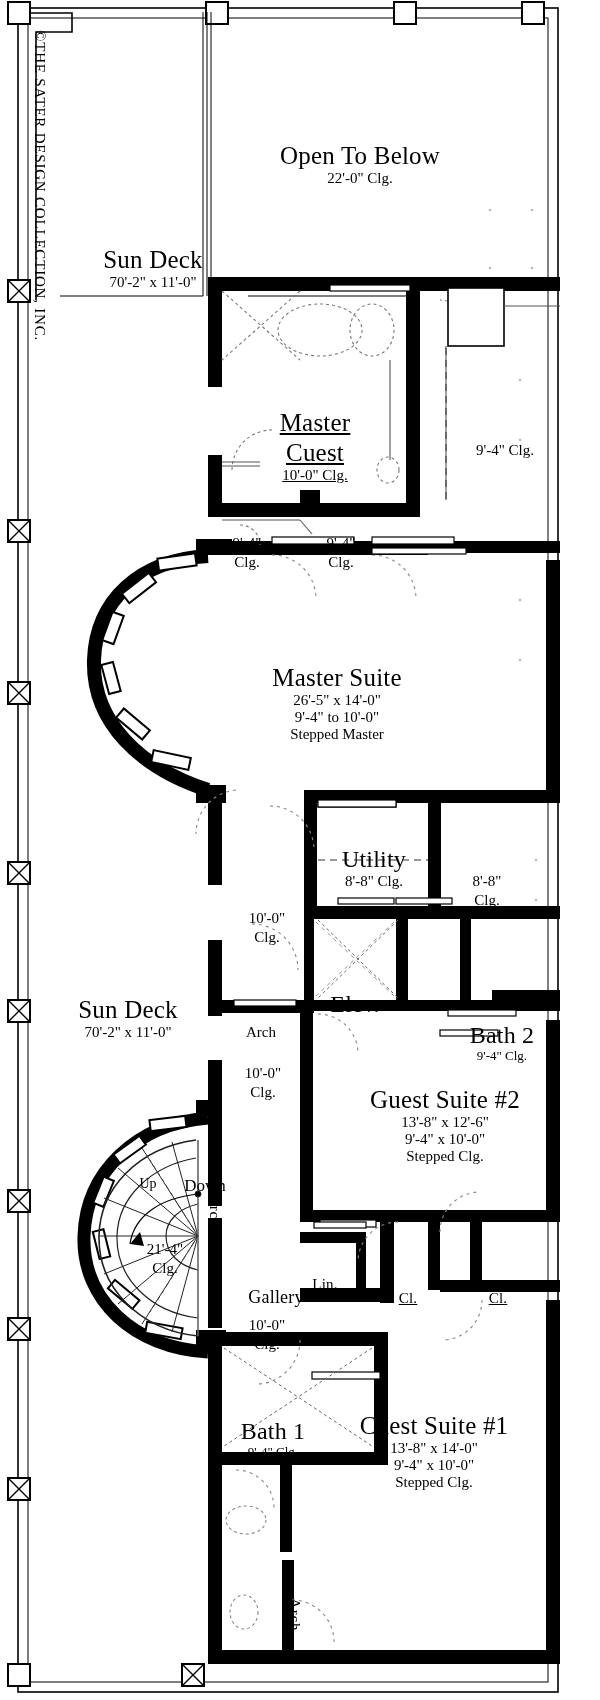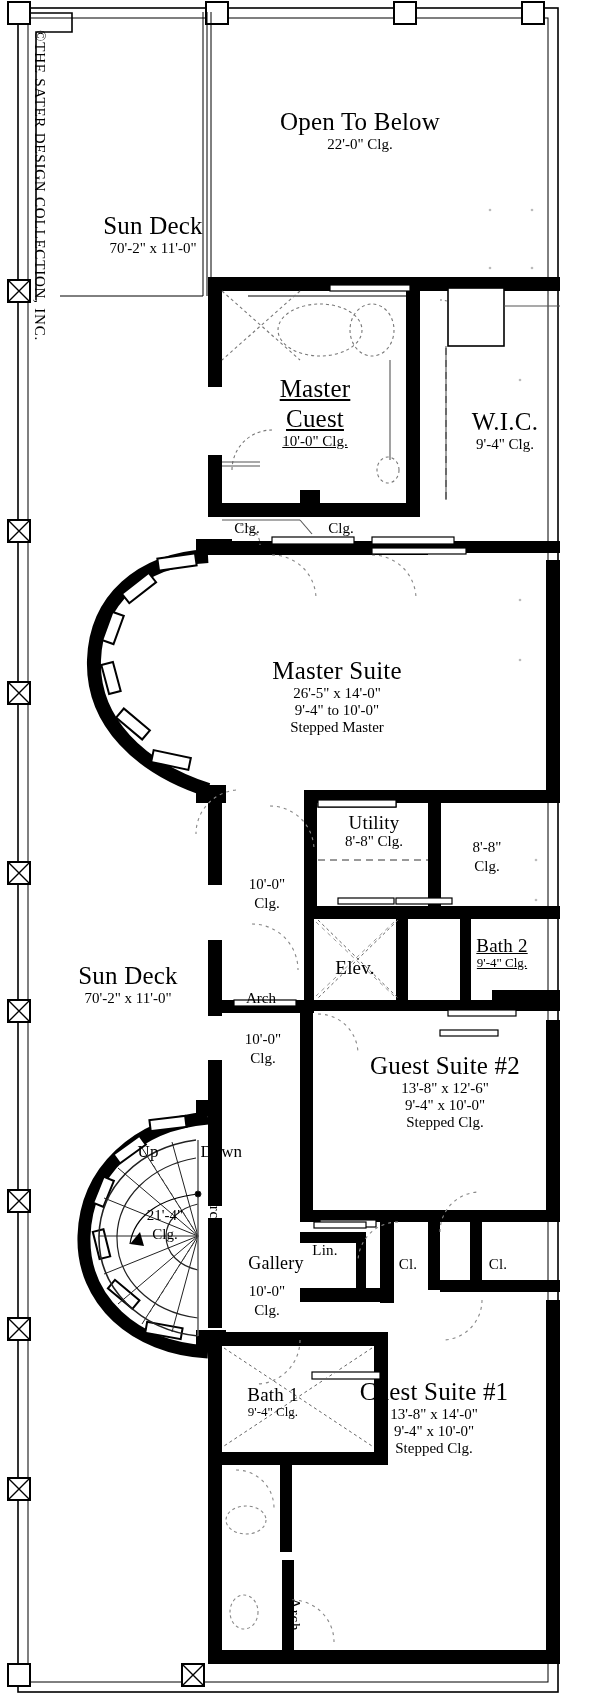--- a/index.html
+++ b/index.html
@@ -1,24 +1,24 @@
 <!DOCTYPE html>
 <html><head>
 <meta charset="utf-8">
 <title>Floor Plan</title>
 <style>
   html,body{margin:0;padding:0;background:#ffffff;}
   body{width:600px;height:1700px;position:relative;overflow:hidden;
        font-family:"Liberation Serif","DejaVu Serif",serif;color:#000;}
   #plan{position:absolute;left:0;top:0;width:600px;height:1700px;}
-  .lbl{position:absolute;text-align:center;white-space:nowrap;line-height:1.12;}
+  .lbl{position:absolute;text-align:center;white-space:nowrap;line-height:1.12;margin-top:34px;}
   .room-name{font-size:25px;letter-spacing:.2px;}
-  .room-name.sm{font-size:19px;text-align:center;}
+  .room-name.sm{font-size:24px;text-align:center;}
   .room-name.xs{font-size:18px;}
-  .room-name.xxs{font-size:15px;}
+  .room-name.xxs{font-size:15px;text-decoration:underline;}
   .dim{font-size:15px;}
   .dim.sm{font-size:13px;}
   .stacked{line-height:1.25;}
   .vert{position:absolute;transform-origin:0 0;white-space:nowrap;
         font-size:15px;letter-spacing:.8px;}
   svg{display:block;}
 </style>
 </head>
 <body>
 
@@ -302,34 +302,33 @@
   <div class="dim">70'-2" x 11'-0"</div>
 </div>
 
 <div class="lbl" style="left:240px;top:375px;width:150px;text-decoration:underline;">
   <div class="room-name">Master</div>
   <div class="room-name" style="margin-top:2px;">Cuest</div>
   <div class="dim">10'-0" Clg.</div>
 </div>
 
 <div class="lbl" style="left:430px;top:408px;width:150px;">
-  <div class="room-name">W.I.C.</div>
   <div class="dim">9'-4" Clg.</div>
 </div>
 
 <div class="lbl stacked" style="left:212px;top:500px;width:70px;">
   <div class="dim">9'-4"</div>
   <div class="dim">Clg.</div>
 </div>
 <div class="lbl stacked" style="left:306px;top:500px;width:70px;">
   <div class="dim">9'-4"</div>
   <div class="dim">Clg.</div>
 </div>
 
-<div class="lbl" style="left:222px;top:657px;width:230px;">
+<div class="lbl" style="left:222px;top:630px;width:230px;">
   <div class="room-name">Master Suite</div>
   <div class="dim">26'-5" x 14'-0"</div>
   <div class="dim">9'-4" to 10'-0"</div>
   <div class="dim">Stepped Master</div>
 </div>
 
 <div class="lbl" style="left:300px;top:812px;width:148px;">
   <div class="room-name sm">Utility</div>
   <div class="dim">8'-8" Clg.</div>
 </div>
@@ -341,21 +340,21 @@
 
 <div class="lbl stacked" style="left:228px;top:875px;width:78px;">
   <div class="dim">10'-0"</div>
   <div class="dim">Clg.</div>
 </div>
 
 <div class="lbl" style="left:310px;top:957px;width:90px;">
   <div class="room-name sm">Elev.</div>
 </div>
 
-<div class="lbl" style="left:432px;top:935px;width:140px;text-decoration:underline;">
+<div class="lbl" style="left:432px;top:988px;width:140px;">
   <div class="room-name sm">Bath 2</div>
   <div class="dim sm">9'-4" Clg.</div>
 </div>
 
 <div class="lbl" style="left:226px;top:990px;width:70px;">
   <div class="dim">Arch</div>
 </div>
 
 <div class="lbl" style="left:38px;top:962px;width:180px;">
   <div class="room-name">Sun Deck</div>
@@ -368,24 +367,24 @@
 </div>
 
 <div class="lbl" style="left:320px;top:1052px;width:250px;">
   <div class="room-name">Guest Suite #2</div>
   <div class="dim">13'-8" x 12'-6"</div>
   <div class="dim">9'-4" x 10'-0"</div>
   <div class="dim">Stepped Clg.</div>
 </div>
 
 <div class="lbl" style="left:118px;top:1142px;width:60px;">
-  <div class="dim" style="font-size:17px;">Up</div>
+  <div class="dim" style="font-size:14px;">Up</div>
 </div>
 <div class="lbl" style="left:168px;top:1142px;width:74px;">
-  <div class="dim" style="font-size:17px;text-align:right;">Down</div>
+  <div class="dim" style="font-size:17px;">Down</div>
 </div>
 
 <div class="lbl stacked" style="left:124px;top:1206px;width:82px;">
   <div class="dim">21'-4"</div>
   <div class="dim">Clg.</div>
 </div>
 
 <div class="lbl" style="left:226px;top:1253px;width:100px;">
   <div class="room-name xs">Gallery</div>
 </div>

